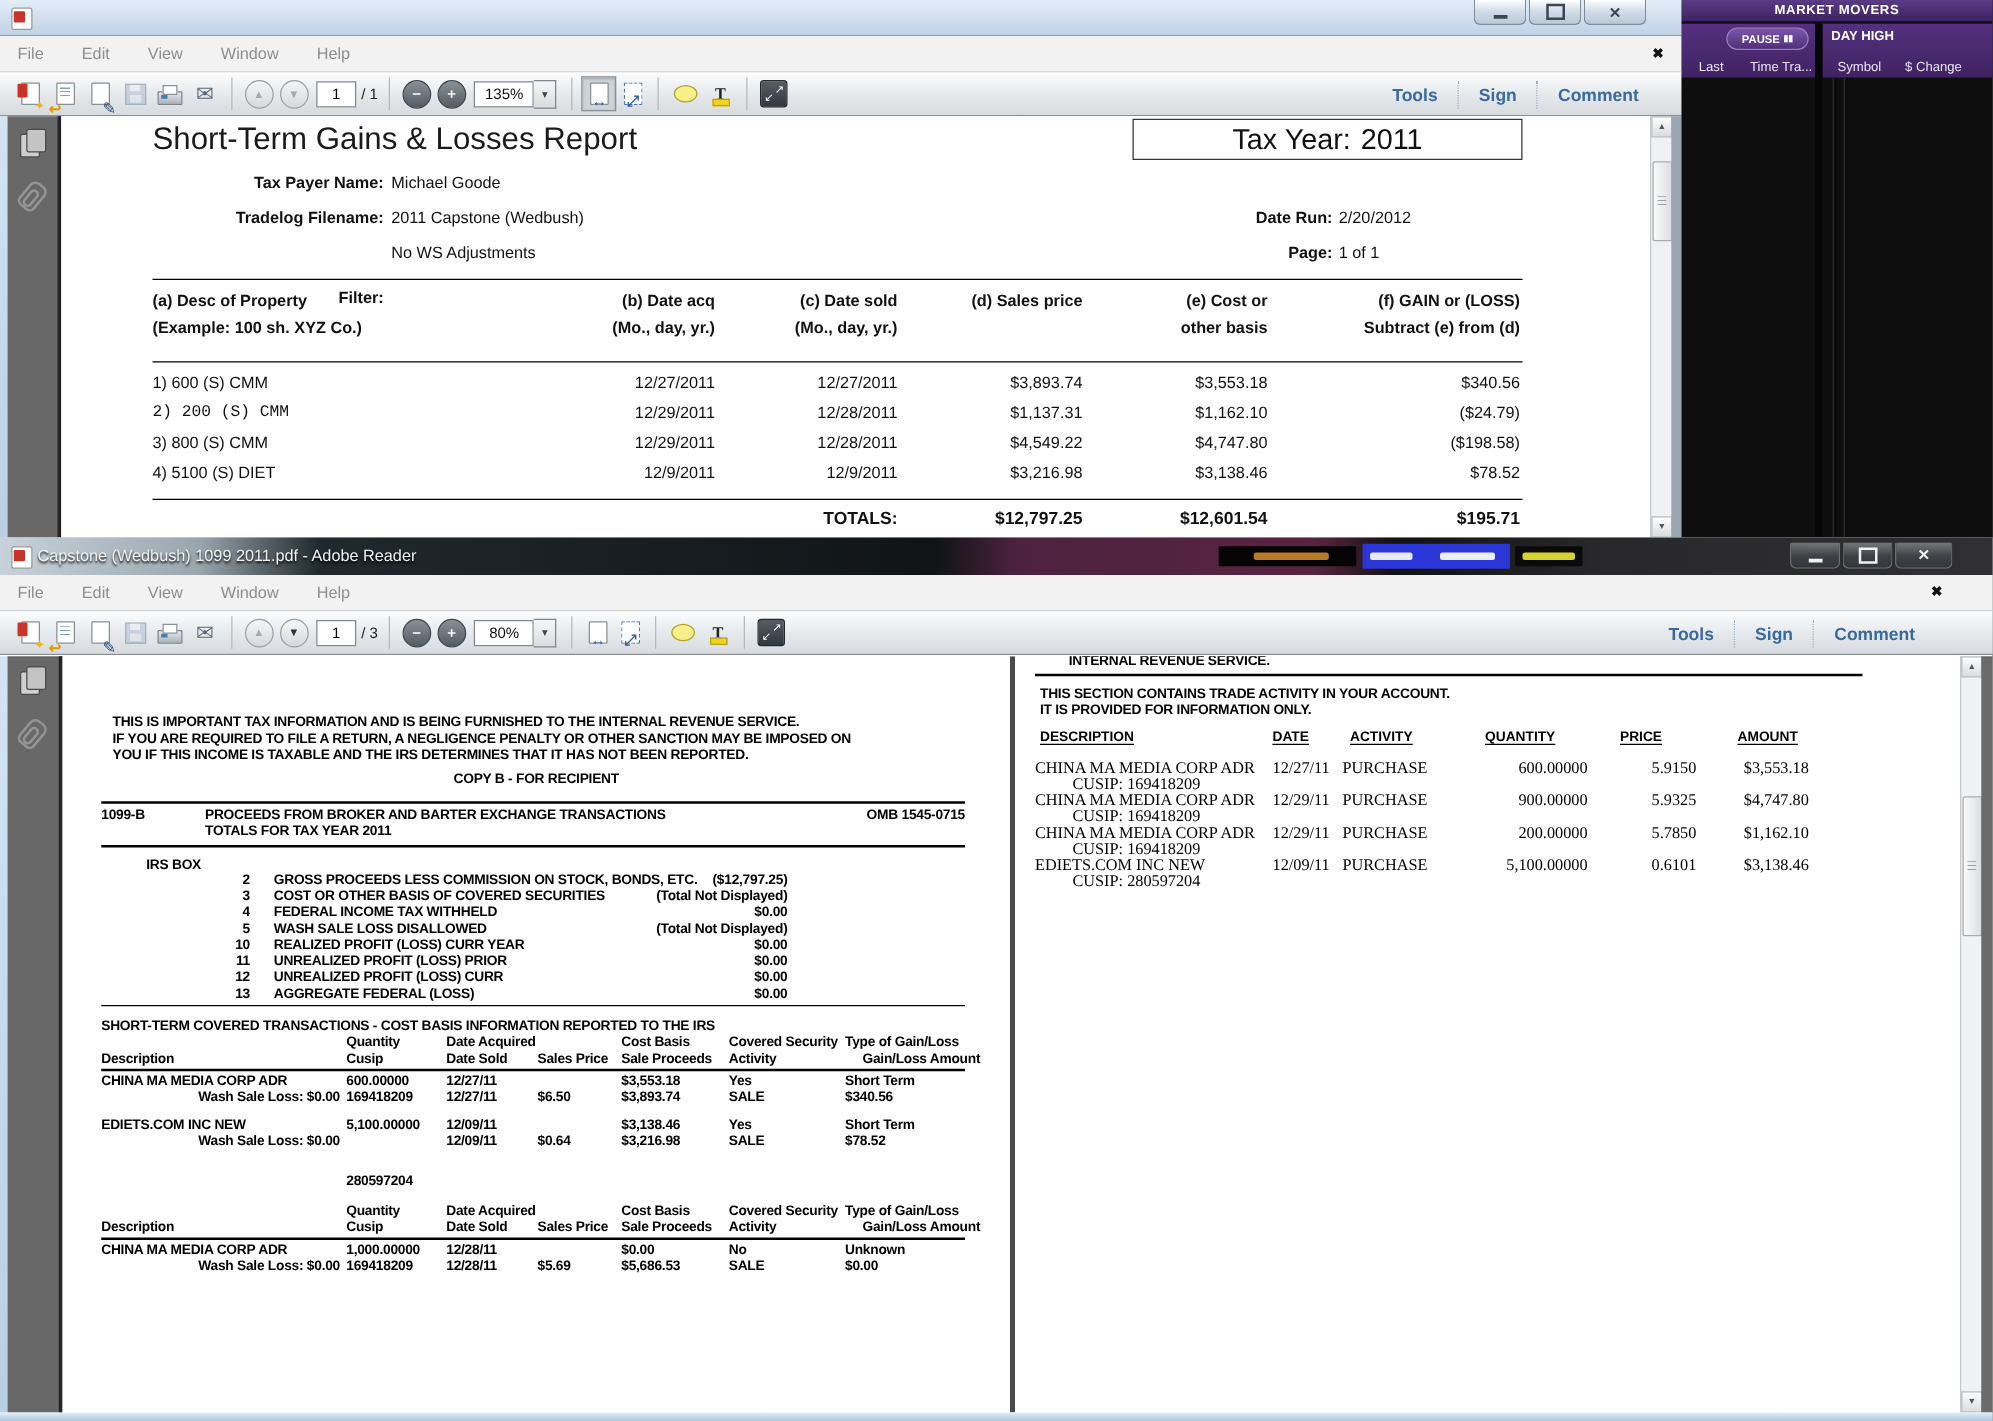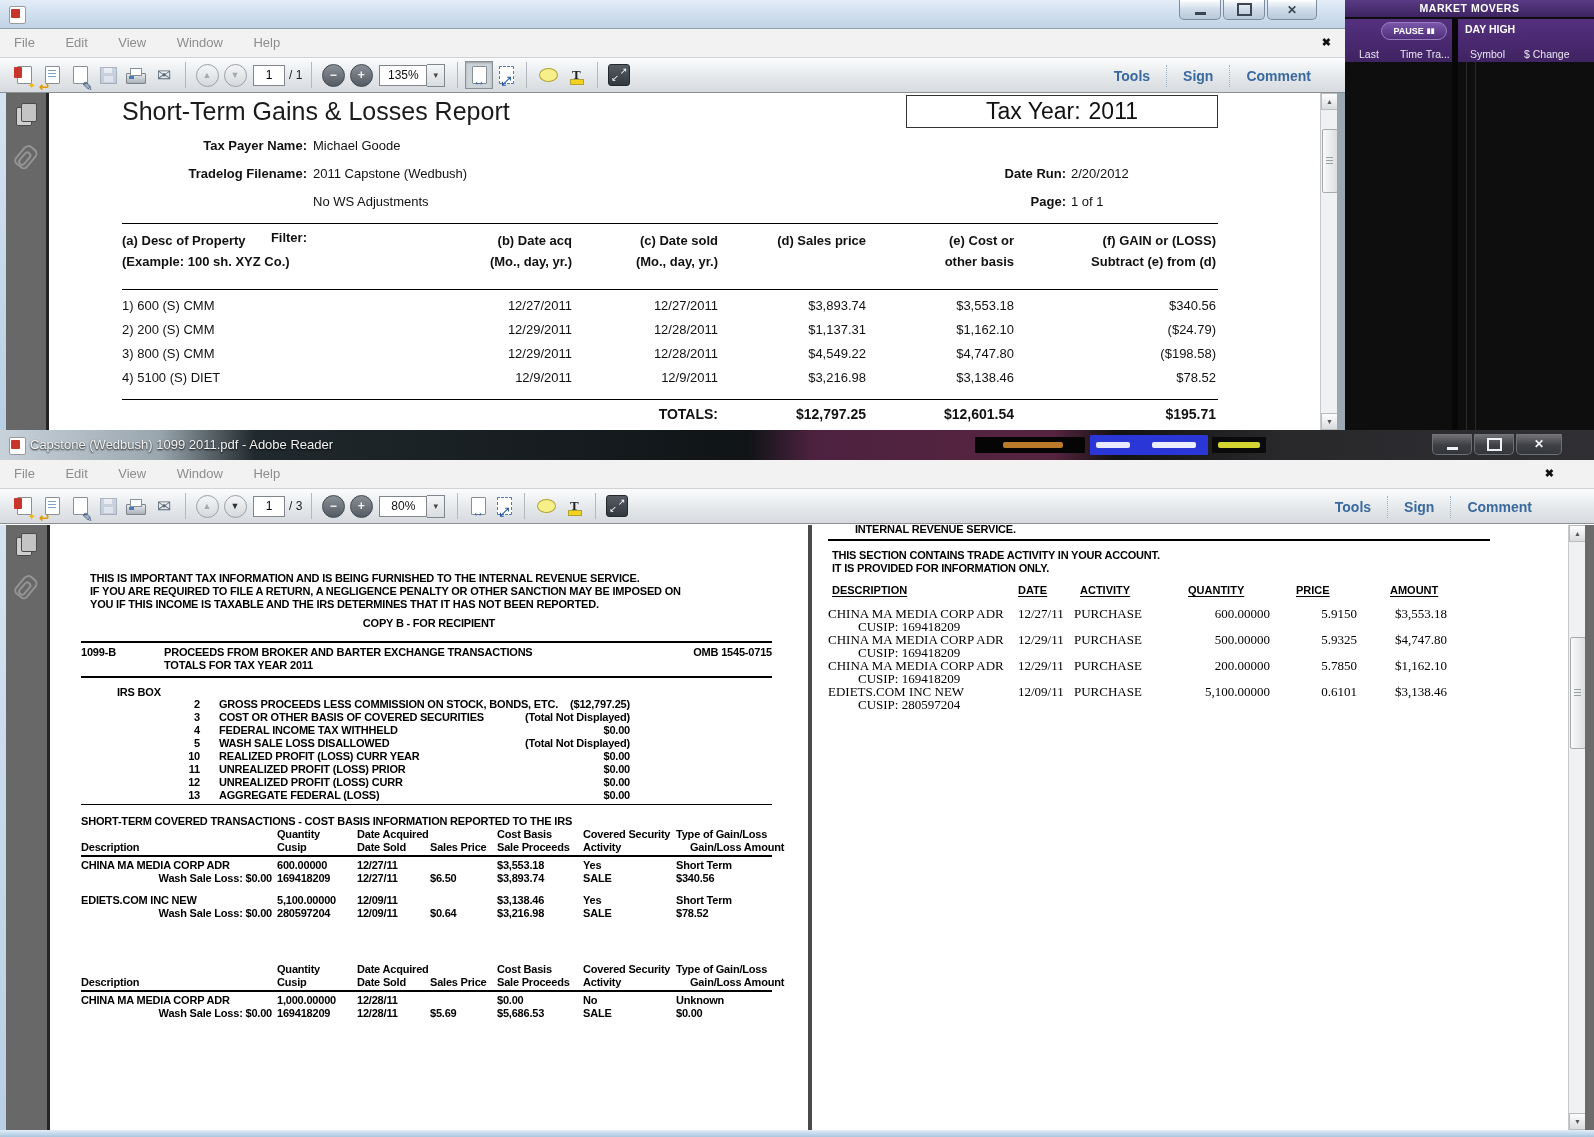--- a/index.html
+++ b/index.html
@@ -254,21 +254,21 @@
 
     <div class="abs" style="left:0;top:205px;width:1271px;height:20px;">
       <span class="abs doc13" style="left:73px;">1) 600 (S) CMM</span>
       <span class="abs doc13 r" style="left:373px;width:150px;">12/27/2011</span>
       <span class="abs doc13 r" style="left:519px;width:150px;">12/27/2011</span>
       <span class="abs doc13 r" style="left:647px;width:170px;">$3,893.74</span>
       <span class="abs doc13 r" style="left:795px;width:170px;">$3,553.18</span>
       <span class="abs doc13 r" style="left:967px;width:200px;">$340.56</span>
     </div>
     <div class="abs" style="left:0;top:229px;width:1271px;height:20px;">
-      <span class="abs doc13" style="left:73px;">2) 200 (S) CMM</span>
+      <span class="abs doc13" style="left:73px;font-family:Liberation Mono, monospace;">2) 200 (S) CMM</span>
       <span class="abs doc13 r" style="left:373px;width:150px;">12/29/2011</span>
       <span class="abs doc13 r" style="left:519px;width:150px;">12/28/2011</span>
       <span class="abs doc13 r" style="left:647px;width:170px;">$1,137.31</span>
       <span class="abs doc13 r" style="left:795px;width:170px;">$1,162.10</span>
       <span class="abs doc13 r" style="left:967px;width:200px;">($24.79)</span>
     </div>
     <div class="abs" style="left:0;top:253px;width:1271px;height:20px;">
       <span class="abs doc13" style="left:73px;">3) 800 (S) CMM</span>
       <span class="abs doc13 r" style="left:373px;width:150px;">12/29/2011</span>
       <span class="abs doc13 r" style="left:519px;width:150px;">12/28/2011</span>
@@ -506,21 +506,21 @@
     <div class="abs" style="left:0;top:369px;width:758px;height:13px;">
         <span class="abs l11" style="left:31px;">EDIETS.COM INC NEW</span>
         <span class="abs l11" style="left:227px;">5,100.00000</span>
         <span class="abs l11" style="left:307px;">12/09/11</span>
         <span class="abs l11" style="left:447px;">$3,138.46</span>
         <span class="abs l11" style="left:533px;">Yes</span>
         <span class="abs l11" style="left:626px;">Short Term</span>
       </div>
     <div class="abs" style="left:0;top:382px;width:758px;height:13px;">
         <span class="abs l11 r" style="left:100px;width:122px;">Wash Sale Loss: $0.00</span>
-        <span class="abs l11" style="left:227px;">280597204</span>
+        <span class="abs l11" style="left:227px;margin-top:32px;">280597204</span>
         <span class="abs l11" style="left:307px;">12/09/11</span>
         <span class="abs l11" style="left:380px;">$0.64</span>
         <span class="abs l11" style="left:447px;">$3,216.98</span>
         <span class="abs l11" style="left:533px;">SALE</span>
         <span class="abs l11" style="left:626px;">$78.52</span>
       </div>
 
     <span class="abs l11" style="left:227px;top:438px;">Quantity</span>
     <span class="abs l11" style="left:307px;top:438px;">Date Acquired</span>
     <span class="abs l11" style="left:447px;top:438px;">Cost Basis</span>
@@ -570,21 +570,21 @@
         <span class="abs ser" style="left:1024px;">PURCHASE</span>
         <span class="abs ser r" style="left:1075px;width:145px;">600.00000</span>
         <span class="abs ser r" style="left:1235px;width:72px;">5.9150</span>
         <span class="abs ser r" style="left:1300px;width:97px;">$3,553.18</span>
       </div>
     <div class="abs" style="left:0;top:107px;width:1516px;height:26px;">
         <span class="abs ser" style="left:778px;">CHINA MA MEDIA CORP ADR</span>
         <span class="abs ser" style="left:808px;top:13px;">CUSIP: 169418209</span>
         <span class="abs ser" style="left:968px;">12/29/11</span>
         <span class="abs ser" style="left:1024px;">PURCHASE</span>
-        <span class="abs ser r" style="left:1075px;width:145px;">500.00000</span>
+        <span class="abs ser r" style="left:1075px;width:145px;">900.00000</span>
         <span class="abs ser r" style="left:1235px;width:72px;">5.9325</span>
         <span class="abs ser r" style="left:1300px;width:97px;">$4,747.80</span>
       </div>
     <div class="abs" style="left:0;top:133px;width:1516px;height:26px;">
         <span class="abs ser" style="left:778px;">CHINA MA MEDIA CORP ADR</span>
         <span class="abs ser" style="left:808px;top:13px;">CUSIP: 169418209</span>
         <span class="abs ser" style="left:968px;">12/29/11</span>
         <span class="abs ser" style="left:1024px;">PURCHASE</span>
         <span class="abs ser r" style="left:1075px;width:145px;">200.00000</span>
         <span class="abs ser r" style="left:1235px;width:72px;">5.7850</span>

